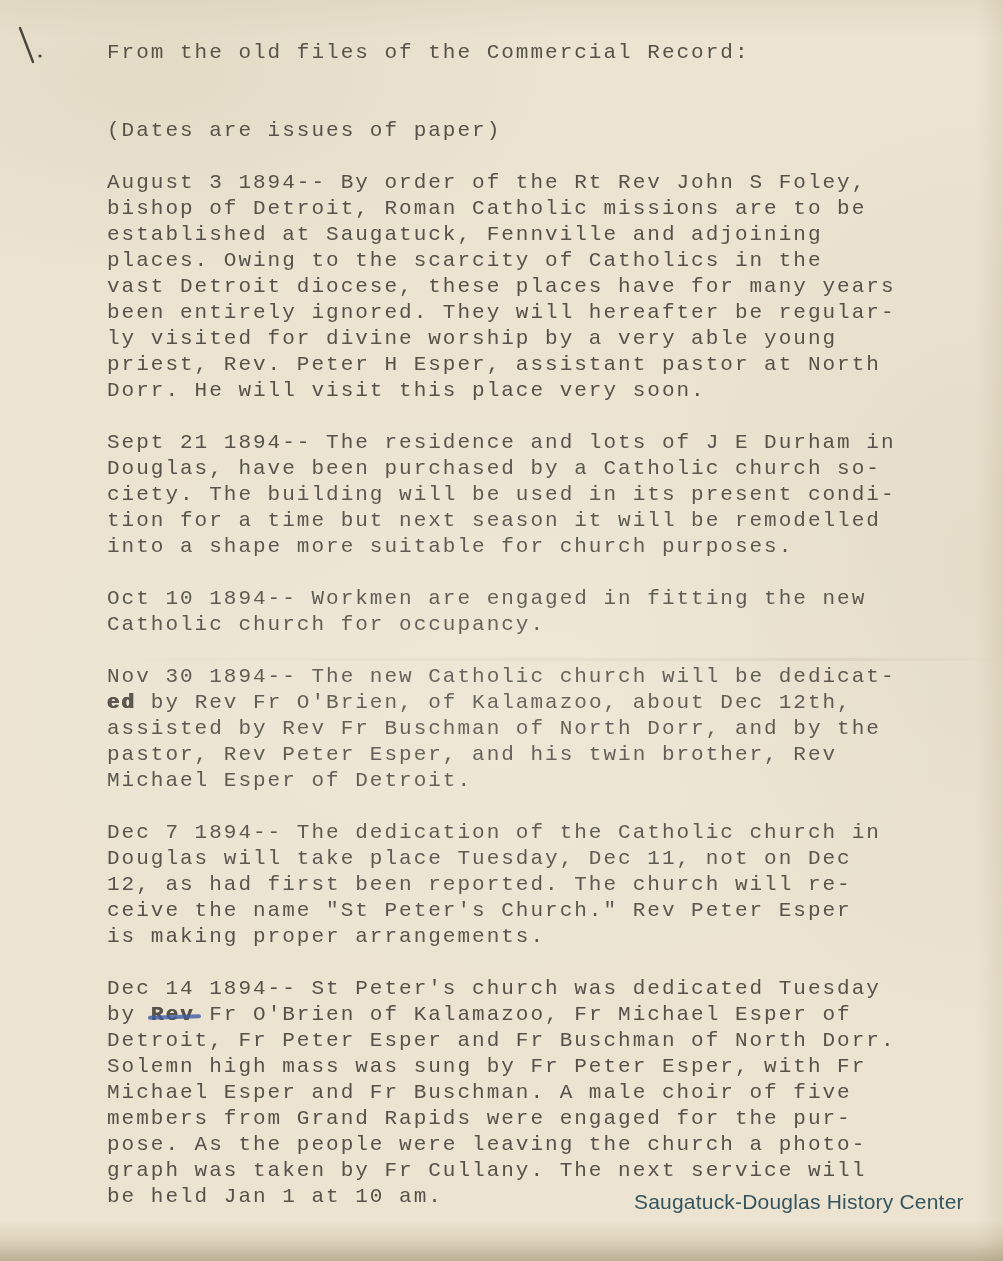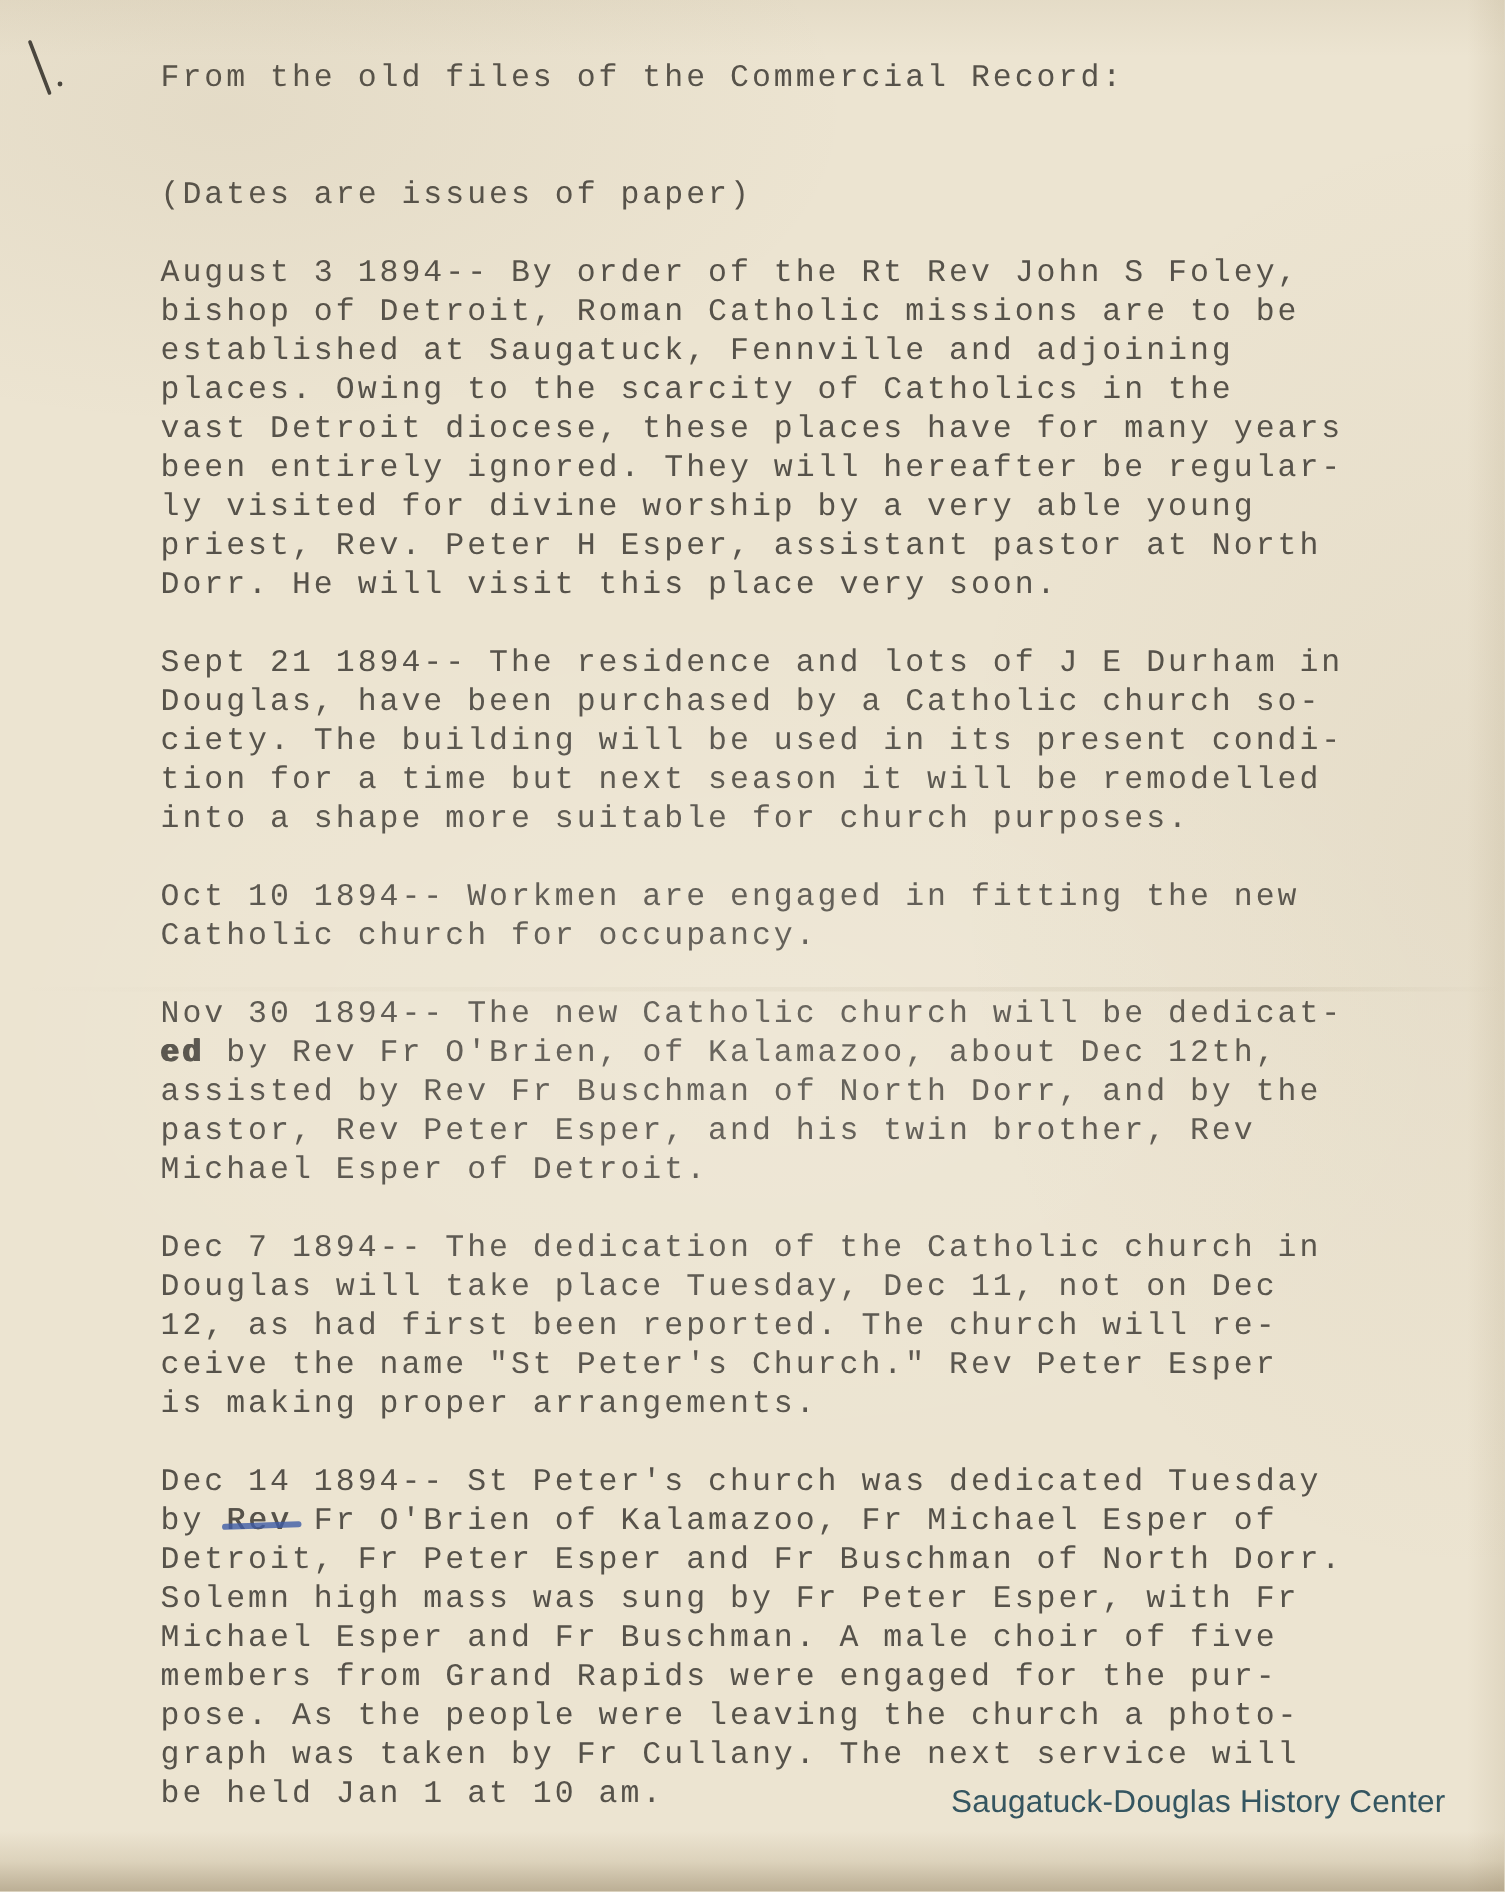--- a/index.html
+++ b/index.html
@@ -54,21 +54,21 @@
   }
   .title   { margin: 0 0 52px 0; }
   .subtitle{ margin: 0 0 26px 0; }
   .entry   { margin: 0 0 26px 0; }
   .overstrike {
     font-weight: bold;
     text-shadow: 0.6px 0 0 currentColor, -0.6px 0 0 currentColor;
   }
   .struck {
     position: relative;
-    font-weight: normal;
+    font-weight: bold;
     text-shadow: 0.5px 0 0 currentColor;
   }
   .struck::after {
     content: "";
     position: absolute;
     left: -3px;
     right: -6px;
     top: 52%;
     height: 4px;
     background: #3e5da6;

